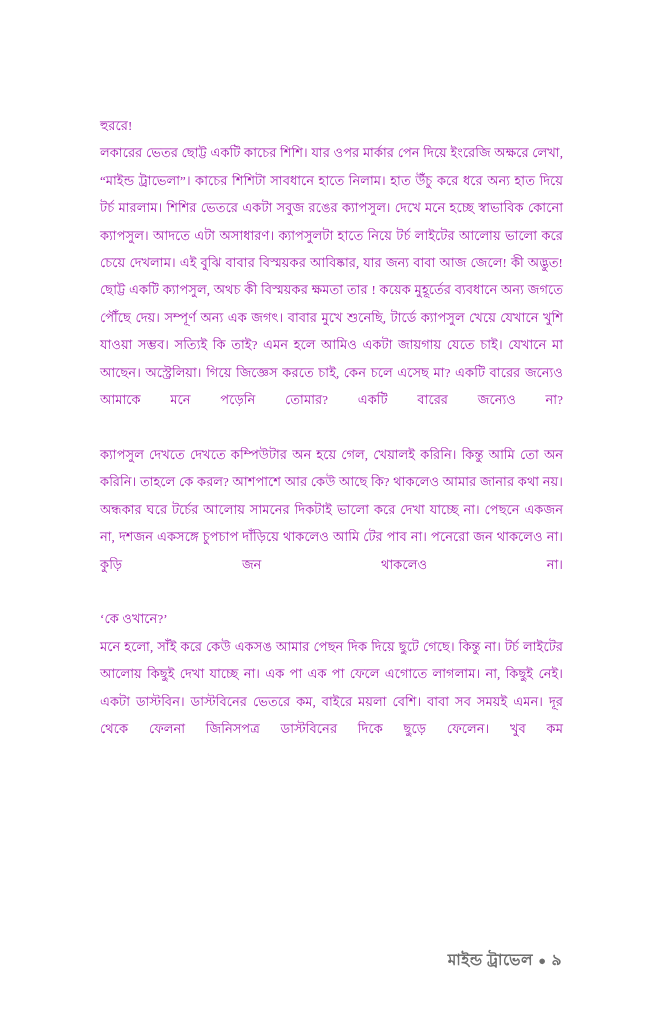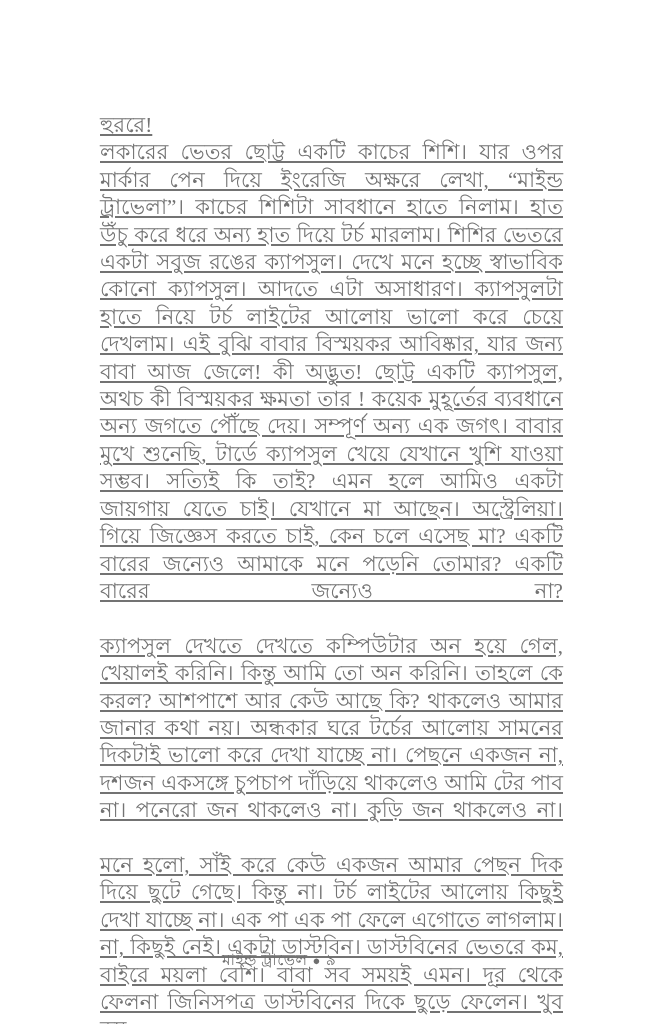--- a/index.html
+++ b/index.html
@@ -25,28 +25,27 @@
 
   .text-block {
     position: absolute;
     left: 100px;
     top: 112px;
     width: 463px;
   }
 
   p.para {
     margin: 0 0 0 0;
-    font-size: 21px;
+    font-size: 13px;
     line-height: 27.4px;
     text-align: justify;
     text-justify: inter-word;
     word-spacing: 0.02em;
     letter-spacing: 0.004em;
-    color: #737373;
-    text-decoration: underline;
+    color: #a21caf;
     -webkit-font-smoothing: antialiased;
   }
 
   
   p.para::after {
     content: "";
     display: inline-block;
     width: 100%;
   }
 
@@ -55,25 +54,27 @@
   }
   p.para.short::after {
     content: none;
   }
 
   .footer {
     position: absolute;
     right: 101px;
     bottom: 53px;
     width: 340px;
+    text-align: right;
     font-size: 15.5px;
     line-height: 20px;
     color: #6f6f6f;
     letter-spacing: 0.03em;
     white-space: nowrap;
+    font-weight: bold;
   }
 
   .footer .dot {
     display: inline-block;
     padding: 0 5px;
     font-size: 13px;
     vertical-align: middle;
     color: #6f6f6f;
   }
 </style>
@@ -84,22 +85,23 @@
 
   <div class="text-block">
 
     <p class="para short">হুররে!</p>
 
     <p class="para">লকারের ভেতর ছোট্ট একটি কাচের শিশি। যার ওপর মার্কার পেন দিয়ে ইংরেজি অক্ষরে লেখা, “মাইন্ড ট্রাভেলা”। কাচের শিশিটা সাবধানে হাতে নিলাম। হাত উঁচু করে ধরে অন্য হাত দিয়ে টর্চ মারলাম। শিশির ভেতরে একটা সবুজ রঙের ক্যাপসুল। দেখে মনে হচ্ছে স্বাভাবিক কোনো ক্যাপসুল। আদতে এটা অসাধারণ। ক্যাপসুলটা হাতে নিয়ে টর্চ লাইটের আলোয় ভালো করে চেয়ে দেখলাম। এই বুঝি বাবার বিস্ময়কর আবিষ্কার, যার জন্য বাবা আজ জেলে! কী অদ্ভুত! ছোট্ট একটি ক্যাপসুল, অথচ কী বিস্ময়কর ক্ষমতা তার ! কয়েক মুহূর্তের ব্যবধানে অন্য জগতে পৌঁছে দেয়। সম্পূর্ণ অন্য এক জগৎ। বাবার মুখে শুনেছি, টার্ডে ক্যাপসুল খেয়ে যেখানে খুশি যাওয়া সম্ভব। সত্যিই কি তাই? এমন হলে আমিও একটা জায়গায় যেতে চাই। যেখানে মা আছেন। অস্ট্রেলিয়া। গিয়ে জিজ্ঞেস করতে চাই, কেন চলে এসেছ মা? একটি বারের জন্যেও আমাকে মনে পড়েনি তোমার? একটি বারের জন্যেও না?</p>
 
 
     <p class="para">ক্যাপসুল দেখতে দেখতে কম্পিউটার অন হয়ে গেল, খেয়ালই করিনি। কিন্তু আমি তো অন করিনি। তাহলে কে করল? আশপাশে আর কেউ আছে কি? থাকলেও আমার জানার কথা নয়। অন্ধকার ঘরে টর্চের আলোয় সামনের দিকটাই ভালো করে দেখা যাচ্ছে না। পেছনে একজন না, দশজন একসঙ্গে চুপচাপ দাঁড়িয়ে থাকলেও আমি টের পাব না। পনেরো জন থাকলেও না। কুড়ি জন থাকলেও না।</p>
 
+    <p class="para short">‘কে ওখানে?’</p>
 
-    <p class="para">মনে হলো, সাঁই করে কেউ একজন আমার পেছন দিক দিয়ে ছুটে গেছে। কিন্তু না। টর্চ লাইটের আলোয় কিছুই দেখা যাচ্ছে না। এক পা এক পা ফেলে এগোতে লাগলাম। না, কিছুই নেই। একটা ডাস্টবিন। ডাস্টবিনের ভেতরে কম, বাইরে ময়লা বেশি। বাবা সব সময়ই এমন। দূর থেকে ফেলনা জিনিসপত্র ডাস্টবিনের দিকে ছুড়ে ফেলেন। খুব কম</p>
+    <p class="para">মনে হলো, সাঁই করে কেউ একসঙ আমার পেছন দিক দিয়ে ছুটে গেছে। কিন্তু না। টর্চ লাইটের আলোয় কিছুই দেখা যাচ্ছে না। এক পা এক পা ফেলে এগোতে লাগলাম। না, কিছুই নেই। একটা ডাস্টবিন। ডাস্টবিনের ভেতরে কম, বাইরে ময়লা বেশি। বাবা সব সময়ই এমন। দূর থেকে ফেলনা জিনিসপত্র ডাস্টবিনের দিকে ছুড়ে ফেলেন। খুব কম</p>
 
   </div>
 
   <div class="footer">
     <span>মাইন্ড ট্রাভেল</span><span class="dot">●</span><span>৯</span>
   </div>
 
 </div>
 
 </body></html>

